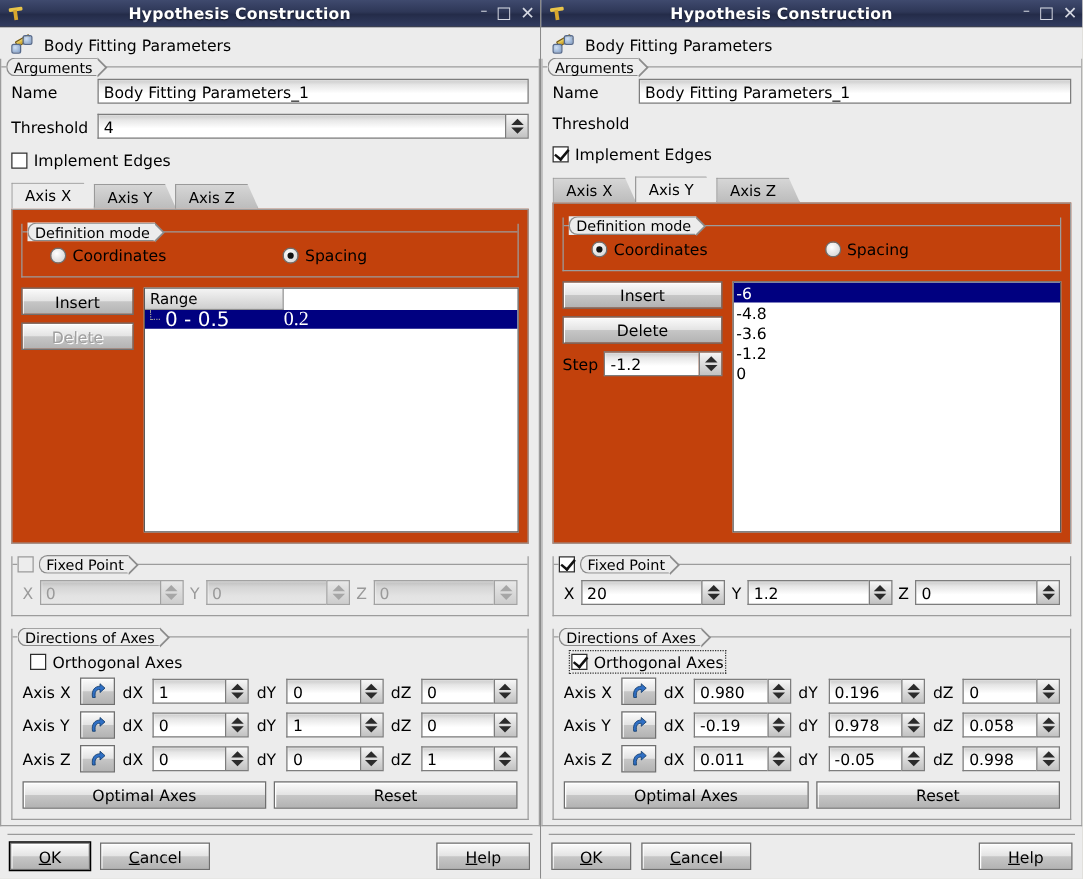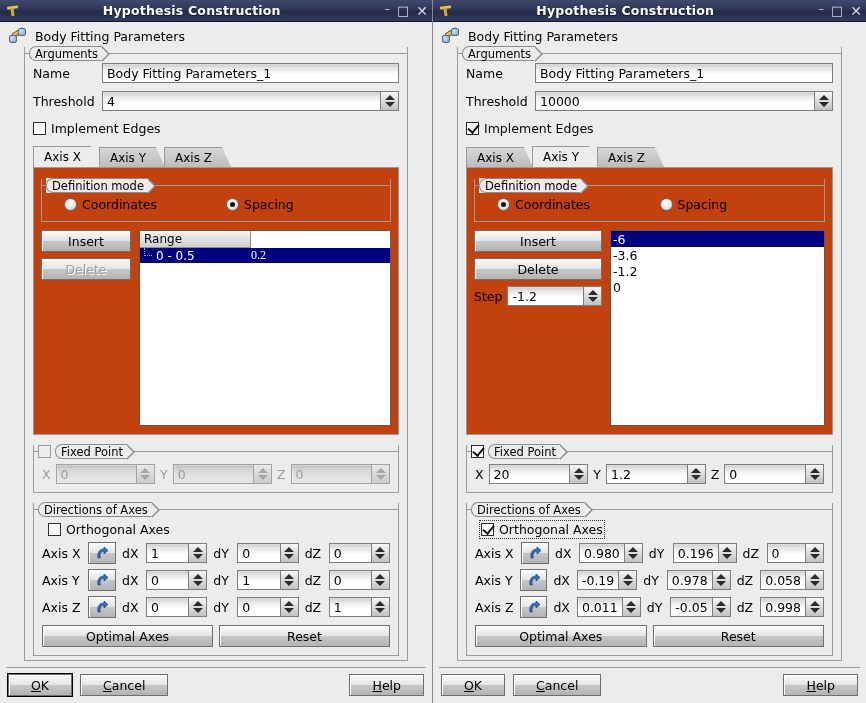--- a/index.html
+++ b/index.html
@@ -77,21 +77,21 @@
     border: 1px solid #55688a; border-radius: 2px; display: block;
   }
   .hdr-icon i3 {
     position: absolute; left: 1px; top: 8px; width: 8px; height: 8px;
     background: radial-gradient(circle at 35% 35%, #cfe0f5, #7f9cc4);
     border: 1px solid #55688a; border-radius: 2px; display: block;
   }
   .hdr-title { font-size: 12.5px; }
 
   
-  .group { position: relative; margin: 0 24px; padding: 12px 8px 7px 8px; }
+  .group { position: relative; margin: 0 0; padding: 12px 8px 7px 8px; }
   .group.framed { border: 1px solid #9c9c9c; border-top: none; }
   .group > .gtop {
     position: absolute; left: 0; right: 0; top: 6px; height: 1px;
     background: #9c9c9c;
   }
   .glabel {
     position: absolute; top: -1px; left: 4px;
     display: inline-flex; align-items: center; height: 15px;
     background: #ececec; padding: 0 0 0 0; z-index: 3;
   }
@@ -232,21 +232,21 @@
     border: 1px solid #5a5a5a; background: #fff;
     flex: 1; overflow: hidden; min-height: 0;
     display: flex; flex-direction: column;
   }
   .lhead { display: flex; height: 17px; gap: 12px; }
   .lhead .hc {
     background: linear-gradient(to bottom, #f4f4f4, #cfcfcf);
     border-right: 1px solid #8f8f8f; border-bottom: 1px solid #8f8f8f;
     font-size: 12px; padding: 0 4px; display: flex; align-items: center;
   }
-  .lrow { display: flex; height: 15px; font-size: 12px; align-items: center; }
+  .lrow { display: flex; height: 15px; font-size: 16px; align-items: center; }
   .lrow.sel { background: #000080; color: #fff; }
   .lrow .branch {
     width: 15px; min-width: 15px; height: 15px; position: relative;
   }
   .lrow .branch:before {
     content: ""; position: absolute; left: 4px; top: 0; bottom: 7px;
     border-left: 1px dotted #9a9a9a;
   }
   .lrow .branch:after {
     content: ""; position: absolute; left: 4px; top: 7px; width: 8px;
@@ -573,27 +573,20 @@
           <span class="gtag">Arguments</span>
         </div>
 
         <div class="frow">
           <span class="lbl" style="width:62px">Name</span>
           <span class="field">Body Fitting Parameters_1</span>
         </div>
 
         <div class="frow">
           <span class="lbl" style="width:62px">Threshold</span>
-          <span class="spinwrap">
-            <span class="field">10000</span>
-            <span class="spin">
-                <i class="ar up"></i>
-                <i class="ar dn"></i>
-              </span>
-          </span>
         </div>
 
         <div class="frow" style="margin-top:6px;">
           <span class="cbrow">
             <span class="cb on"></span>
             <span class="lbl">Implement Edges</span>
           </span>
         </div>
 
         <div class="tabbar" style="margin-left:0;">
@@ -630,20 +623,21 @@
                   <span class="field">-1.2</span>
                   <span class="spin">
                       <i class="ar up"></i>
                       <i class="ar dn"></i>
                     </span>
                 </span>
               </span>
             </div>
             <div class="listbox">
               <div class="simplerow sel">-6</div>
+              <div class="simplerow">-4.8</div>
               <div class="simplerow">-3.6</div>
               <div class="simplerow">-1.2</div>
               <div class="simplerow">0</div>
             </div>
           </div>
         </div>
 
         <div class="group framed" style="margin:10px 0 0 0;padding-bottom:8px;">
           <div class="gtop"></div>
           <div class="glabel with-check" style="display:inline-flex;align-items:center;gap:4px;">

